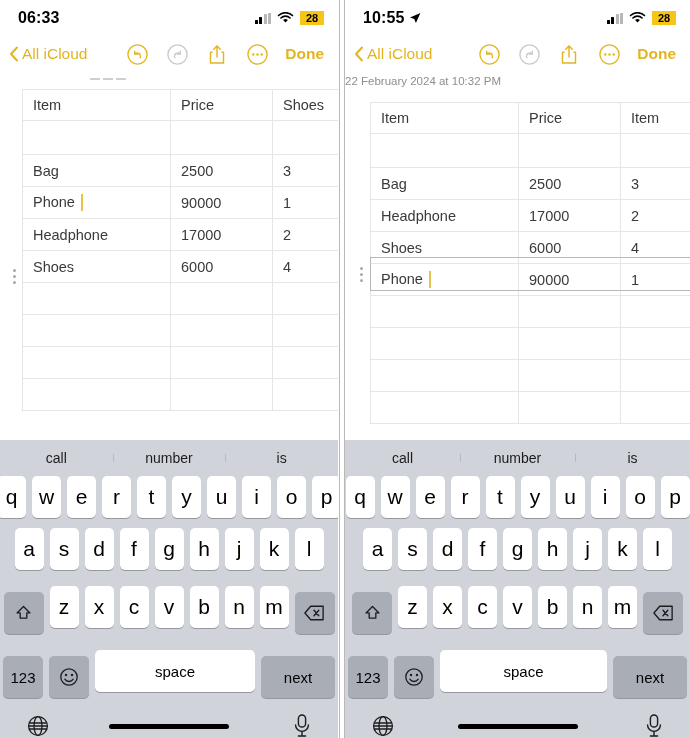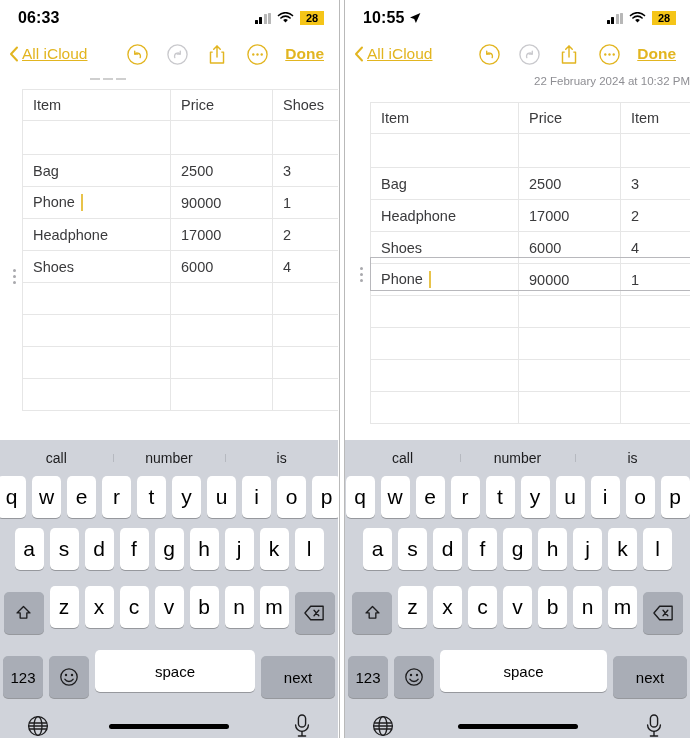--- a/index.html
+++ b/index.html
@@ -39,31 +39,30 @@
   .batt {
     background:#f5c518; color:#000; font-size:11px; font-weight:700;
     border-radius:0; padding:1px 5px 1px 5px; line-height:12px; min-width:24px;
     text-align:center;
   }
 
   
   .toolbar {
     height: 36px; display:flex; align-items:center;
     color:#e2b520;
-    text-decoration:underline;
   }
   .tb-back { display:flex; align-items:center; gap:3px; font-size:15.5px;
              color:#e2b520; padding-left:9px; white-space:nowrap; }
   .chev { width:10px; height:16px; }
   .tb-spacer { flex:1; }
   .tb-icons { display:flex; align-items:center; }
   .tb-icon { width:40px; display:flex; align-items:center; justify-content:center; }
   .tb-done { color:#e2b520; font-size:15.5px; font-weight:700; padding-right:14px; padding-left:8px;}
 
-  .doc-date { text-align:right; font-size:11.5px; color:#8e8e93; padding-top:3px; }
+  .doc-date { text-align:left; font-size:11.5px; color:#8e8e93; padding-top:3px; }
 
   
   .sheet { position:relative; background:#fff; }
   .topstub { position:absolute; height:4px; display:flex; gap:3px; }
   .topstub i { display:block; width:10px; height:2px; background:#cfcfcf; }
 
   table.tbl {
     border-collapse: collapse;
     table-layout: fixed;
     background:#fff;

